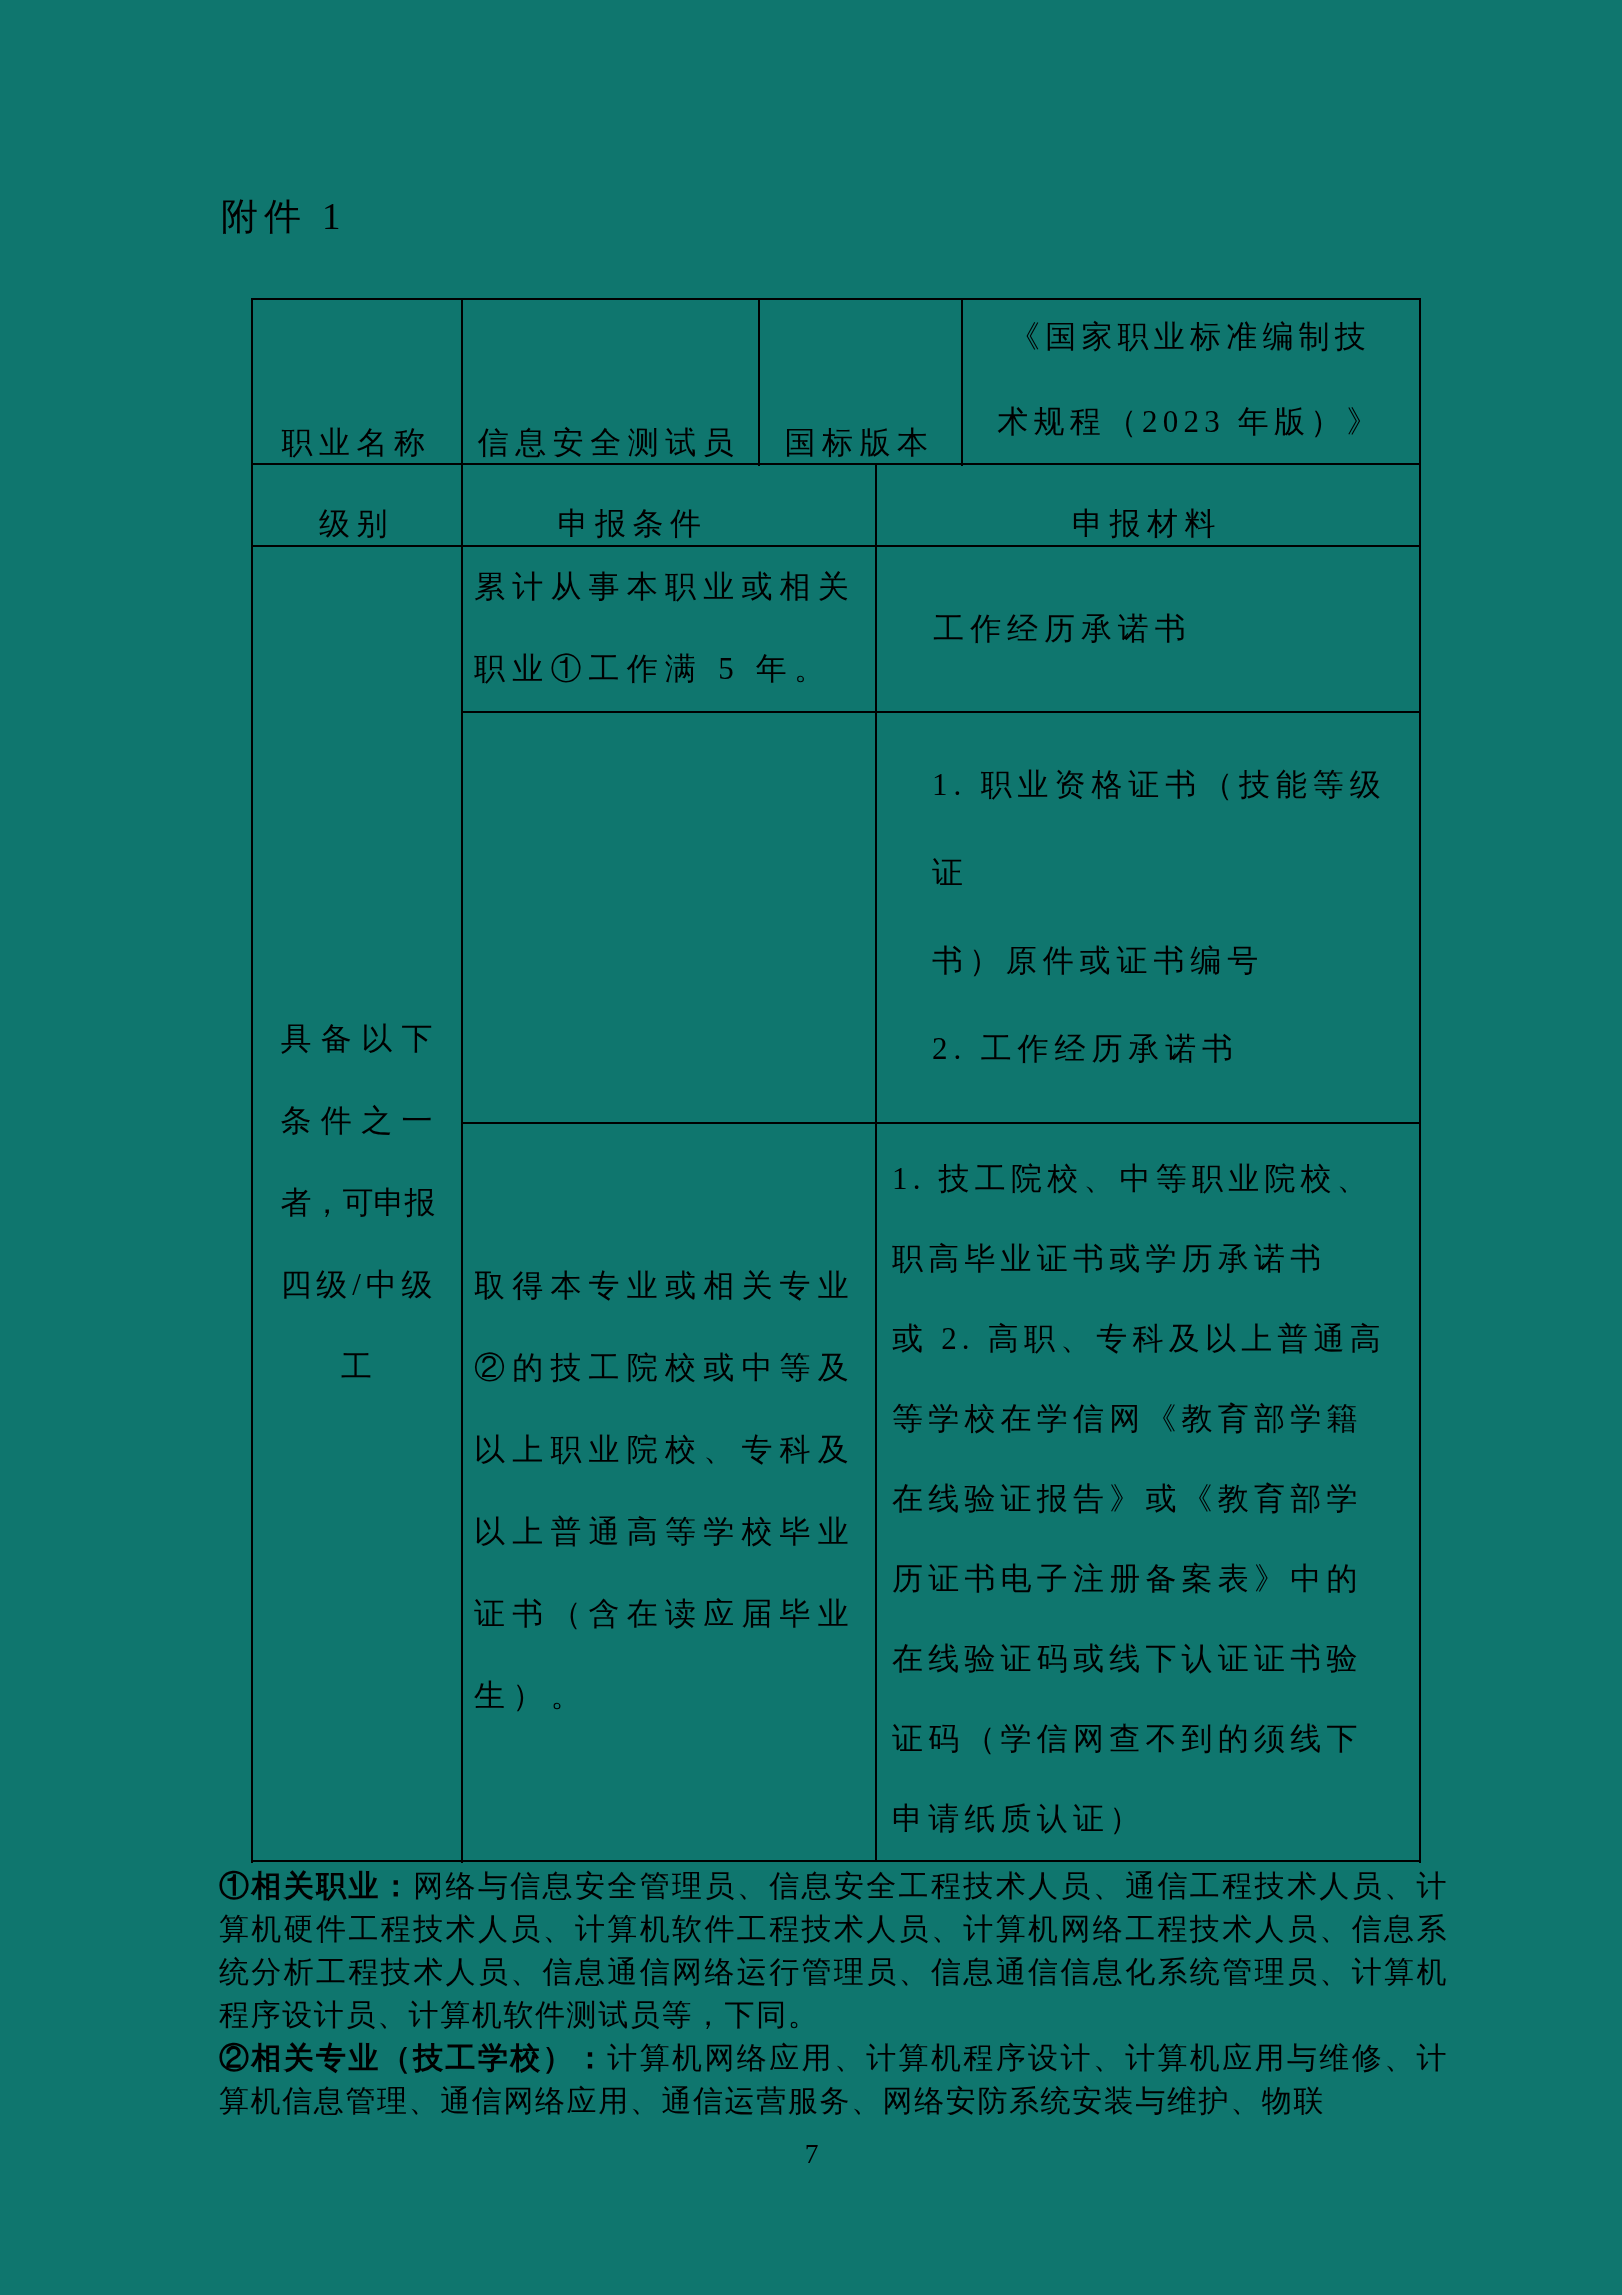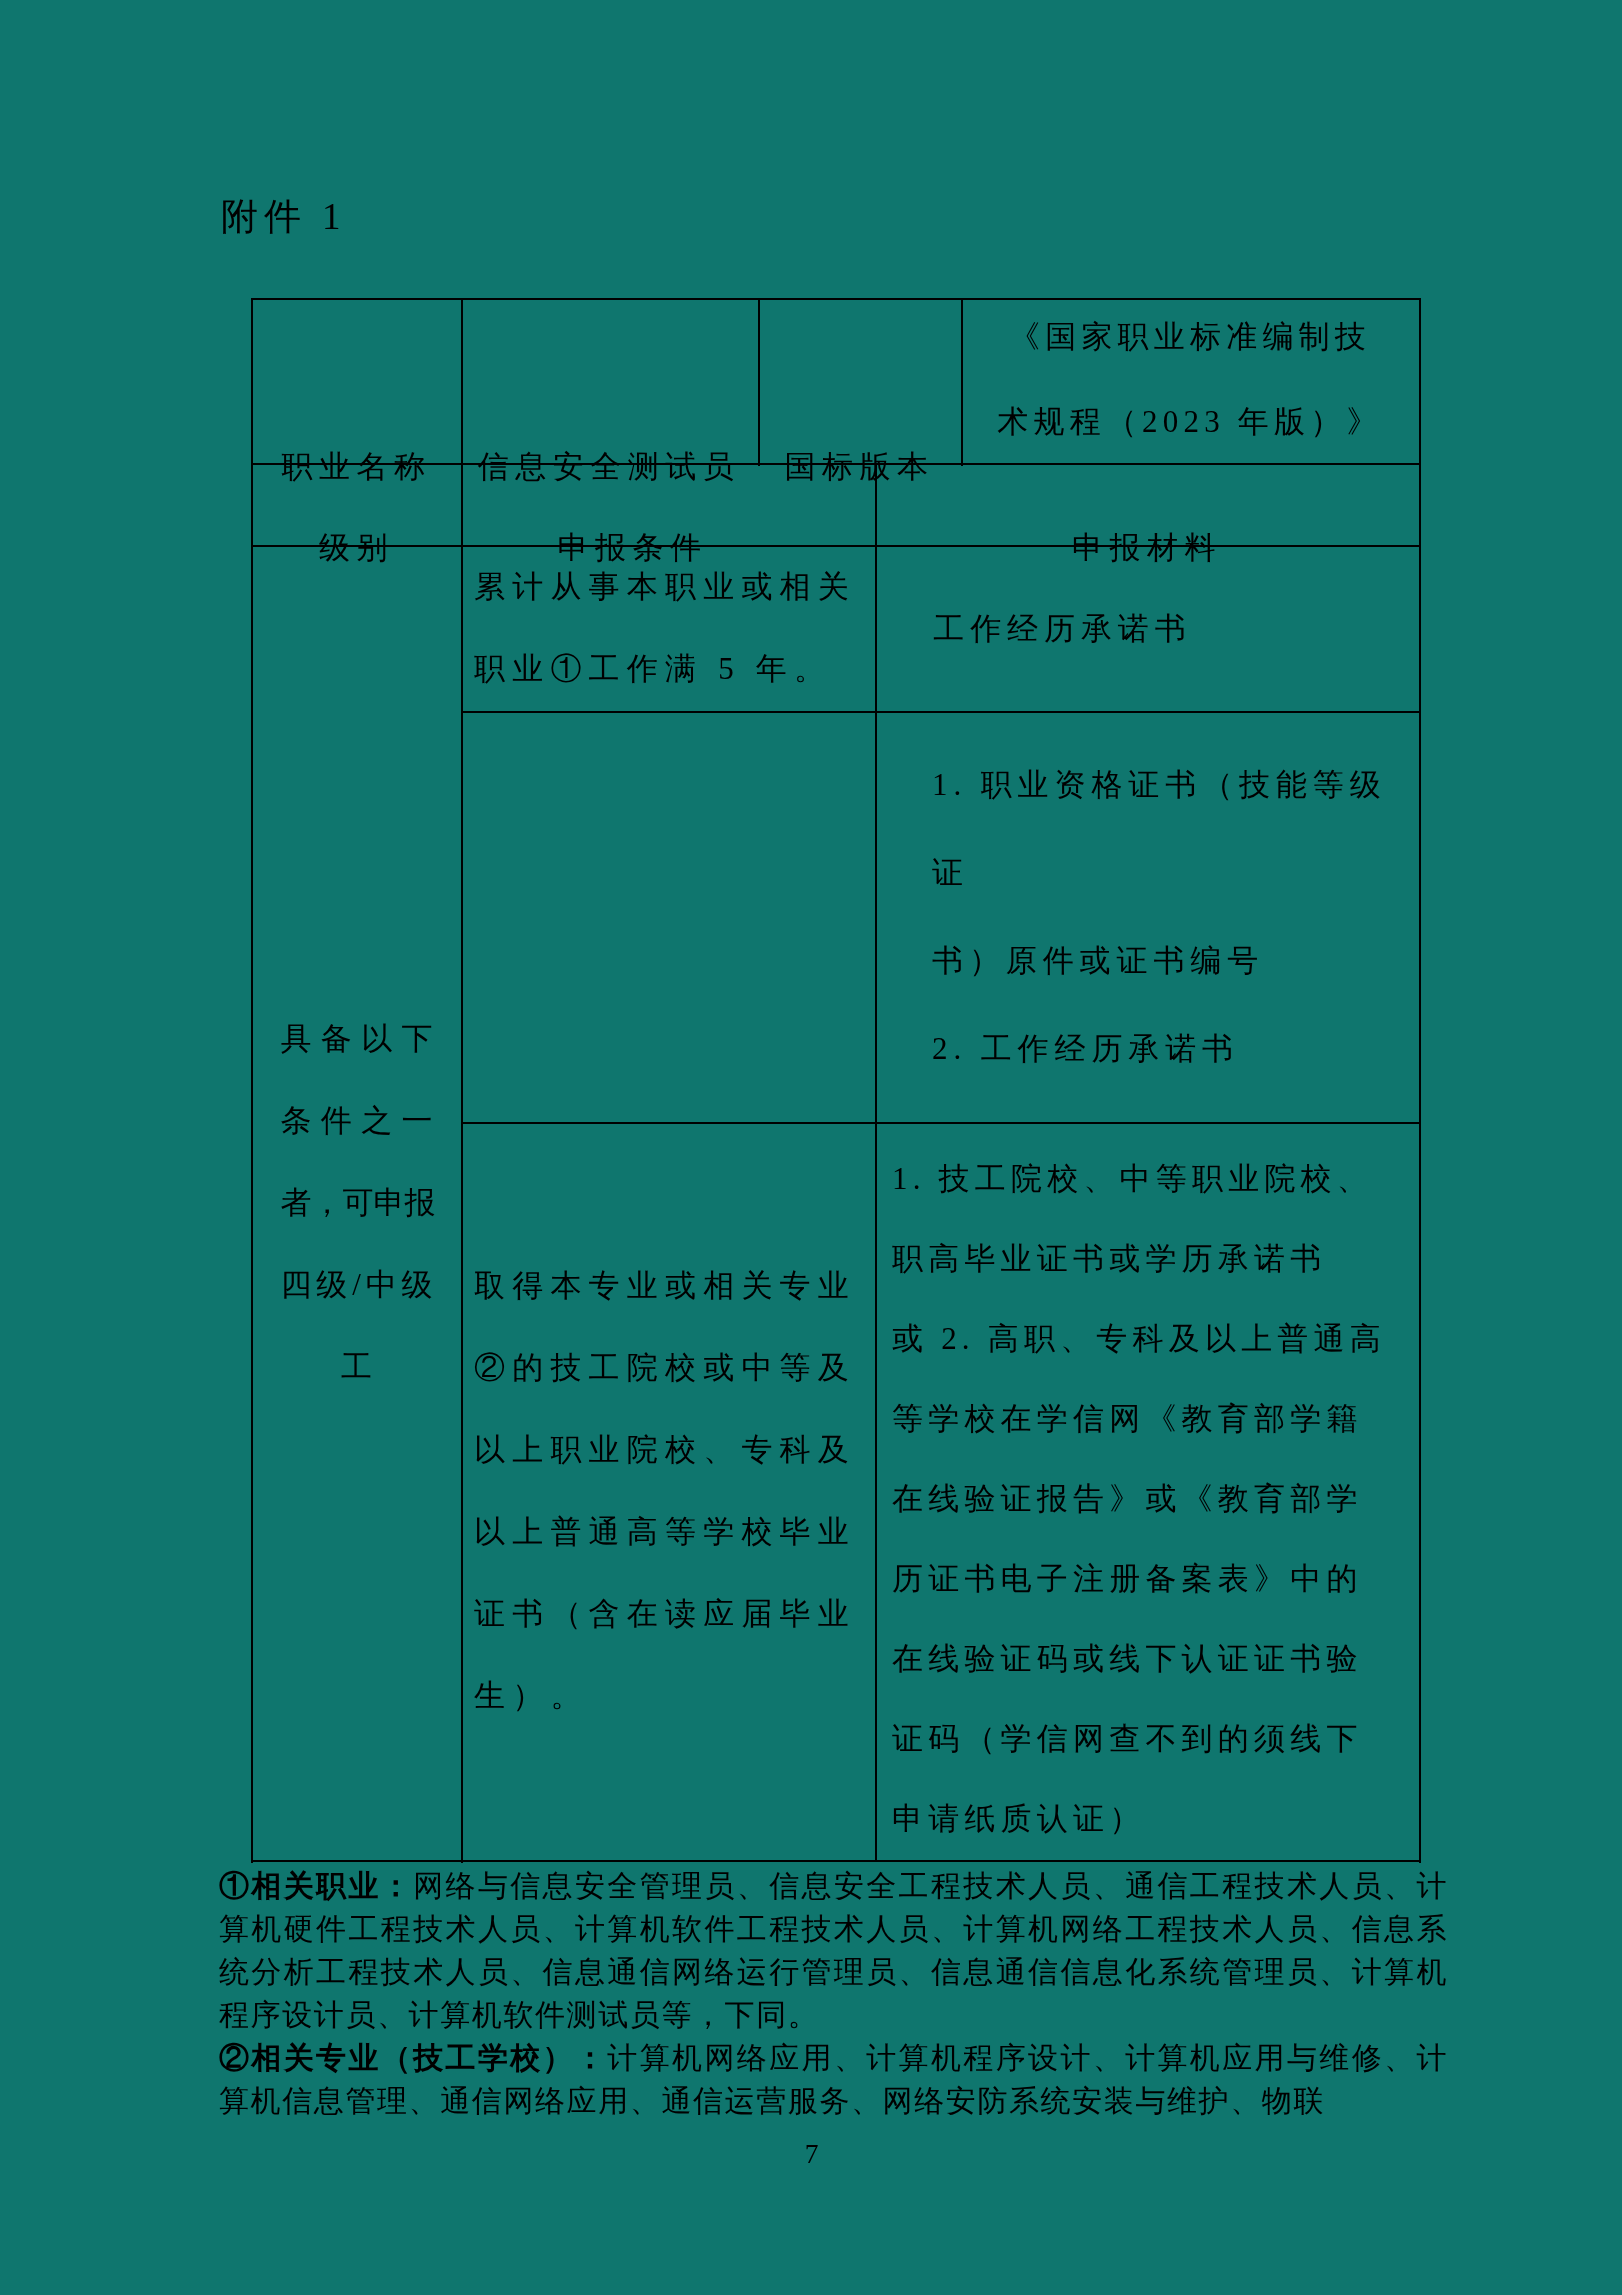--- a/index.html
+++ b/index.html
@@ -16,21 +16,21 @@
   .cell{
     position:absolute;
     display:flex;
     box-sizing:border-box;
     font-size:31px;
     color:#000;
   }
   .center-both{align-items:flex-end;justify-content:center;text-align:center;}
   .v-center{flex-direction:column;justify-content:center;}
   .multiline{white-space:pre-line;}
-  .hdr{letter-spacing:6.5px;margin-top:24px;}
+  .hdr{letter-spacing:6.5px;}
   .body-text{letter-spacing:7.2px;line-height:82px;}
   .mat-text{letter-spacing:5.9px;line-height:85px;margin-left:40px;}
   .mat-text-tall{letter-spacing:5.2px;line-height:80px;}
   #title{
     left:221px;top:196px;
     font-size:37px;letter-spacing:5.9px;line-height:42px;
   }
   #row1-col4-text{
     letter-spacing:5.2px;line-height:85px;font-size:31px;
   }

